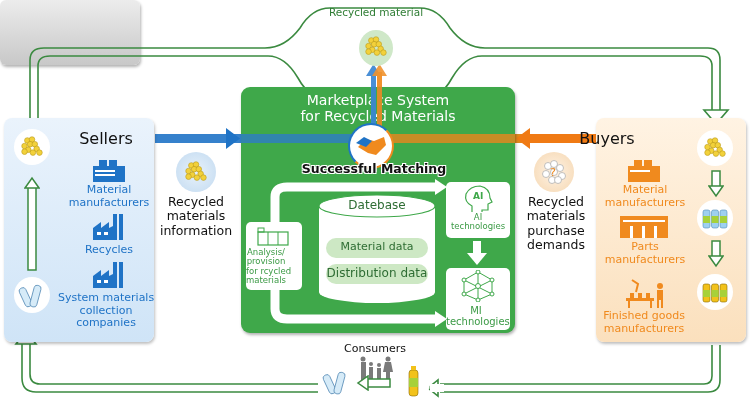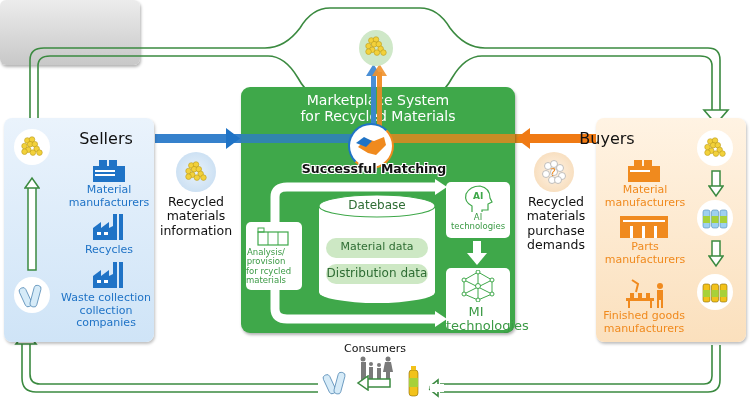--- a/index.html
+++ b/index.html
@@ -64,20 +64,21 @@
   <polygon points="530,128 516,138.5 530,149" fill="#f07a14"></polygon>
   <rect x="528" y="134" width="68" height="9" fill="#f07a14"></rect>
 
   <rect x="371" y="72" width="5" height="60" fill="#4a8fd6"></rect>
   <polygon points="366,76 381,76 373.5,64" fill="#4a8fd6"></polygon>
   <rect x="377" y="72" width="5" height="60" fill="#f0922e"></rect>
   <polygon points="372,76 387,76 379.5,64" fill="#f0922e" opacity=".9"></polygon>
 </svg>
 
 <div class="txt dgreen" style="left:318px;top:6px;width:116px;font-size:10.5px;">
+  <div>Recycled material</div>
 </div>
 <div class="circle" style="left:359px;top:30px;width:34px;height:36px;background:#cfe8c8;">
   <svg width="34" height="36">
       <use href="#pellets" x="3" y="3" width="28" height="28"></use>
     </svg>
 </div>
 
 <div class="panel sellers"></div>
 <div class="txt" style="left:76px;top:130px;width:60px;font-size:16px;color:#111;">Sellers</div>
 
@@ -99,21 +100,21 @@
     <rect x="11" y="18" width="4" height="3" fill="#fff"></rect>
 </svg>
 <div class="txt blue" style="left:64px;top:244px;width:90px;font-size:11px;">Recycles</div>
 <svg class="abs" style="left:93px;top:262px" width="32" height="26">
   <polygon points="0,26 0,14 8,8 8,14 16,8 16,14 20,12 20,0 24,0 24,26" fill="#1f73c6"></polygon>
     <rect x="26" y="0" width="4" height="26" fill="#1f73c6"></rect>
   <rect x="4" y="18" width="4" height="3" fill="#fff"></rect>
     <rect x="11" y="18" width="4" height="3" fill="#fff"></rect>
 </svg>
 <div class="txt blue" style="left:58px;top:292px;width:96px;font-size:11px;">
-  <div>Waste collection</div>
+  <div>System materials</div>
   <div>collection</div>
   <div>companies</div>
 </div>
 
 <div class="circle" style="left:14px;top:129px;width:36px;height:36px;">
   <svg width="36" height="36">
       <use href="#pellets" x="4" y="4" width="28" height="28"></use>
     </svg>
 </div>
 <svg class="abs" style="left:24px;top:176px" width="16" height="96">
@@ -214,21 +215,21 @@
   <g fill="#fff" stroke="#3fa84a">
       <circle cx="18" cy="2" r="2"></circle>
       <circle cx="32" cy="10" r="2"></circle>
       <circle cx="32" cy="24" r="2"></circle>
       <circle cx="18" cy="30" r="2"></circle>
       <circle cx="4" cy="24" r="2"></circle>
       <circle cx="4" cy="10" r="2"></circle>
       <circle cx="18" cy="16" r="2.5"></circle>
     </g>
 </svg>
-<div class="txt green" style="left:446px;top:305px;width:60px;font-size:13px;line-height:1.1;">
+<div class="txt green" style="left:446px;top:305px;width:60px;font-size:10px;line-height:1.1;">
   <div>MI</div>
   <div>technologies</div>
 </div>
 
 <div class="circle" style="left:534px;top:152px;width:40px;height:40px;background:radial-gradient(#fff3e5,#f5d7b1);">
   <svg width="40" height="40">
       <g fill="#fff" stroke="#a8a8a8" stroke-width=".7">
         <circle cx="14" cy="14" r="3.5"></circle>
         <circle cx="20" cy="12" r="3.5"></circle>
         <circle cx="26" cy="16" r="3.5"></circle>

